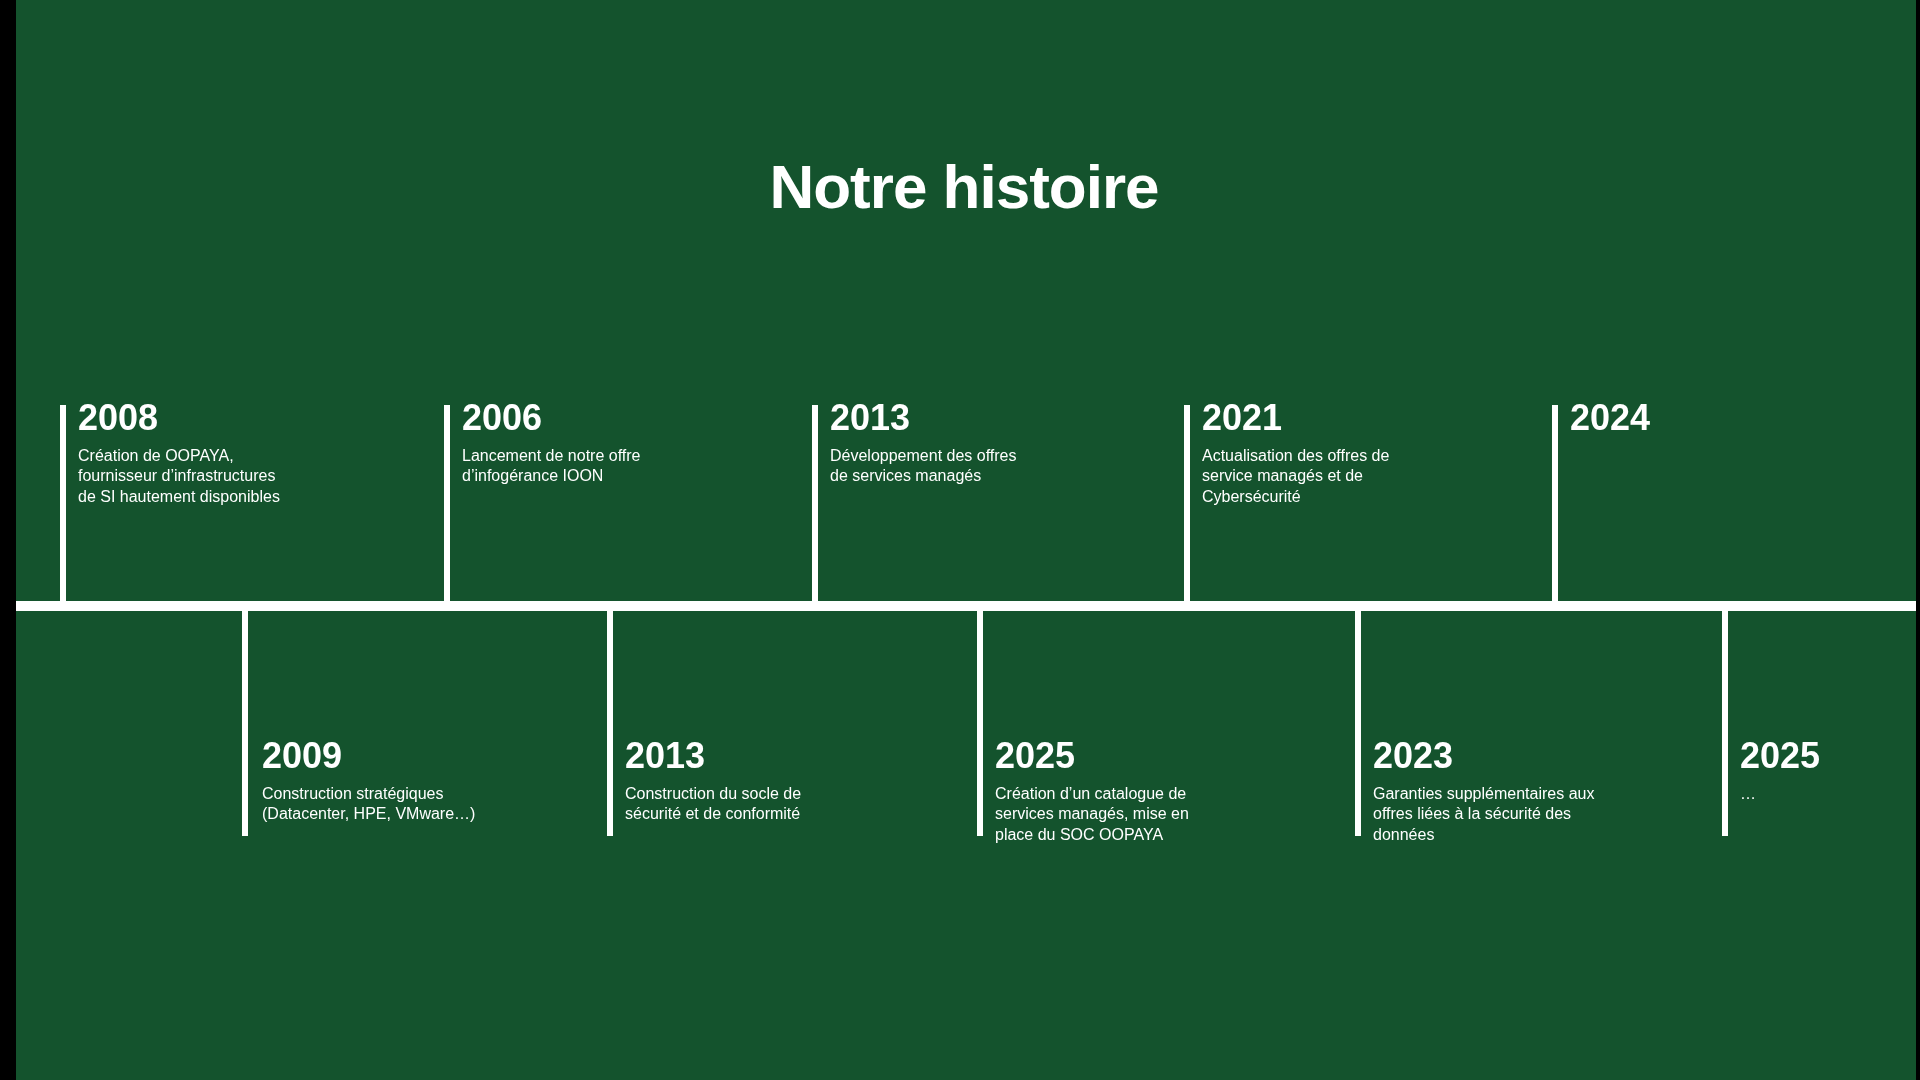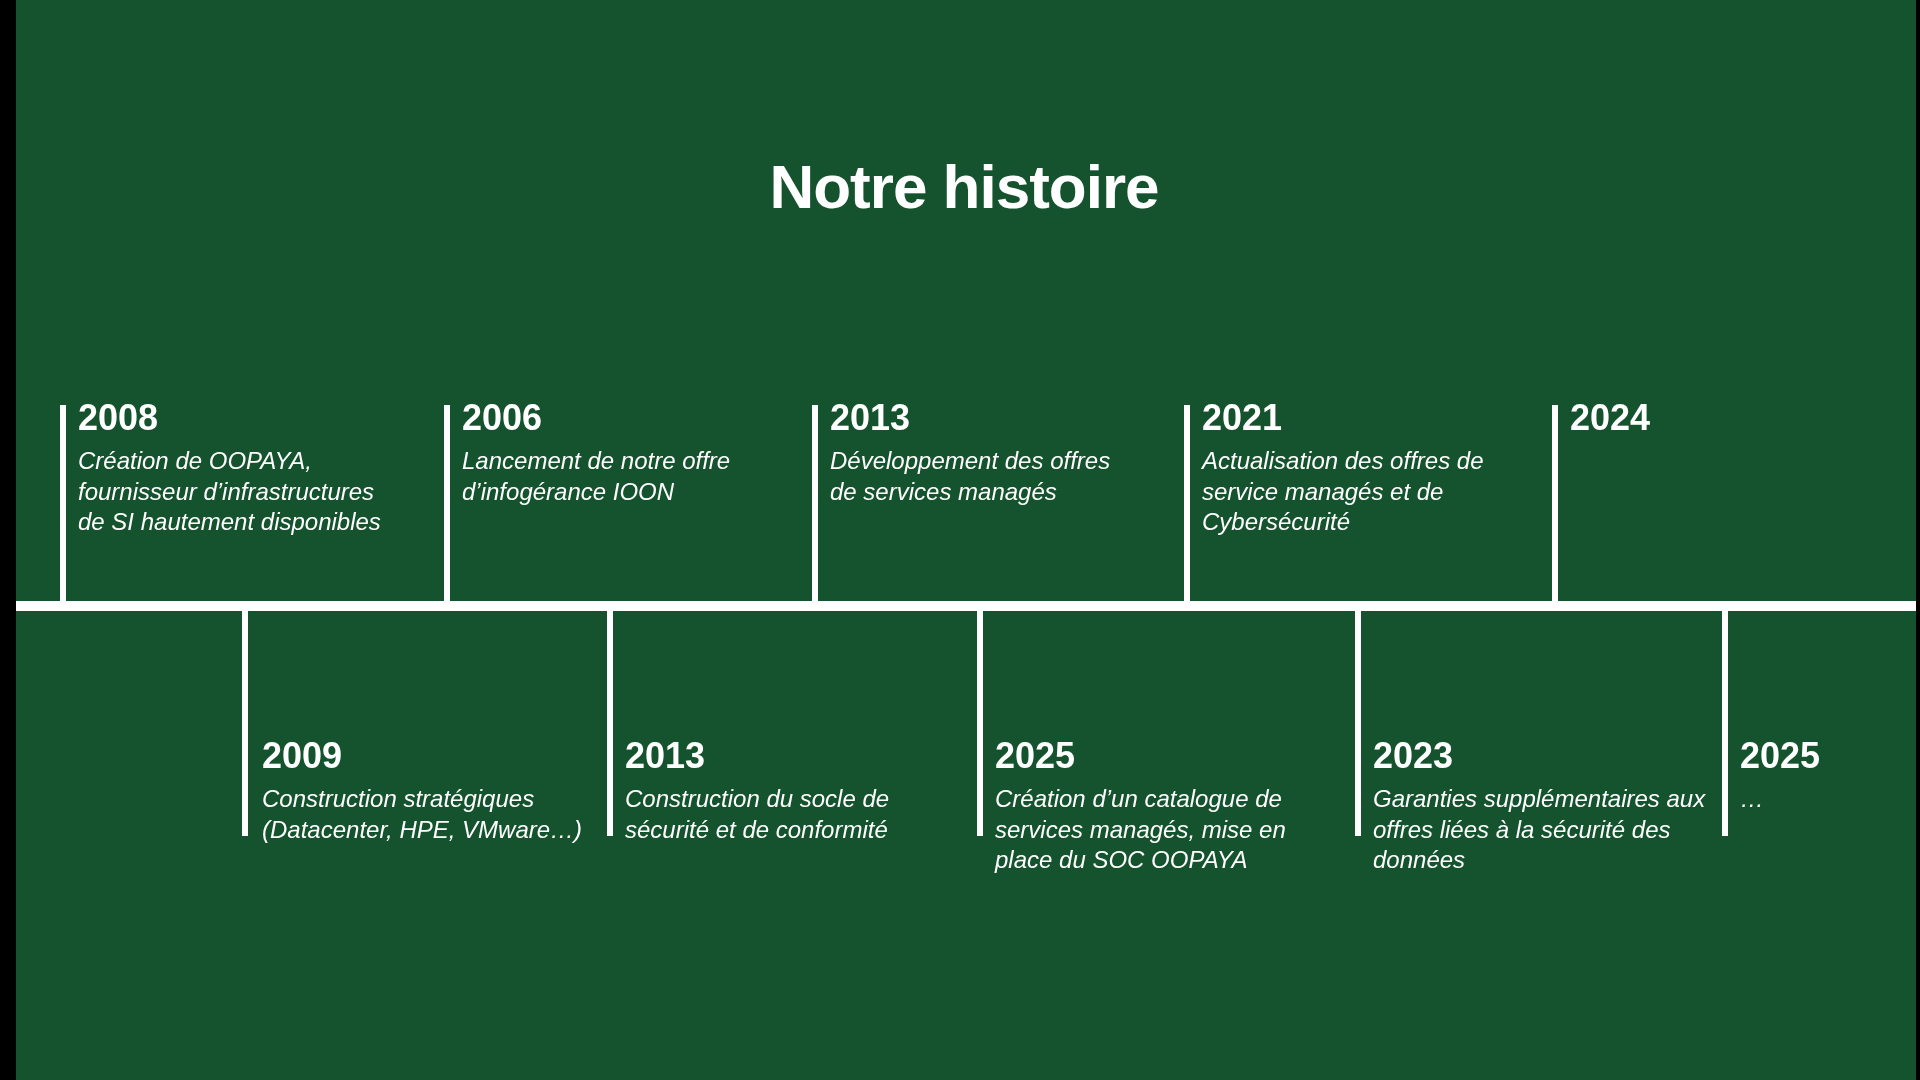--- a/index.html
+++ b/index.html
@@ -50,25 +50,24 @@
     color:#ffffff;
   }
   .entry .year{
     font-size:36px;
     font-weight:bold;
     letter-spacing:0px;
     line-height:1.0;
     margin-bottom:10px;
   }
   .entry .desc{
-    font-size:24px;
+    font-size:16px;
     font-weight:400;
     line-height:1.28;
     white-space:pre-line;
-    font-style:italic;
   }
   .entry.top{ top:400px; }
   .entry.bottom{ top:738px; }
 </style>
 </head>
 <body>
 
 <div class="slide">
 
   <h1 class="title">Notre histoire</h1>

